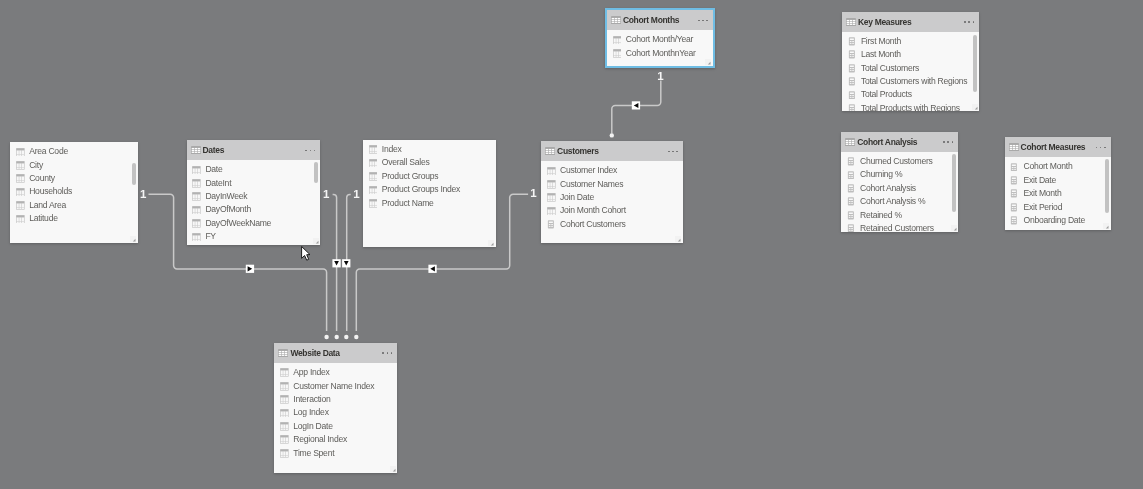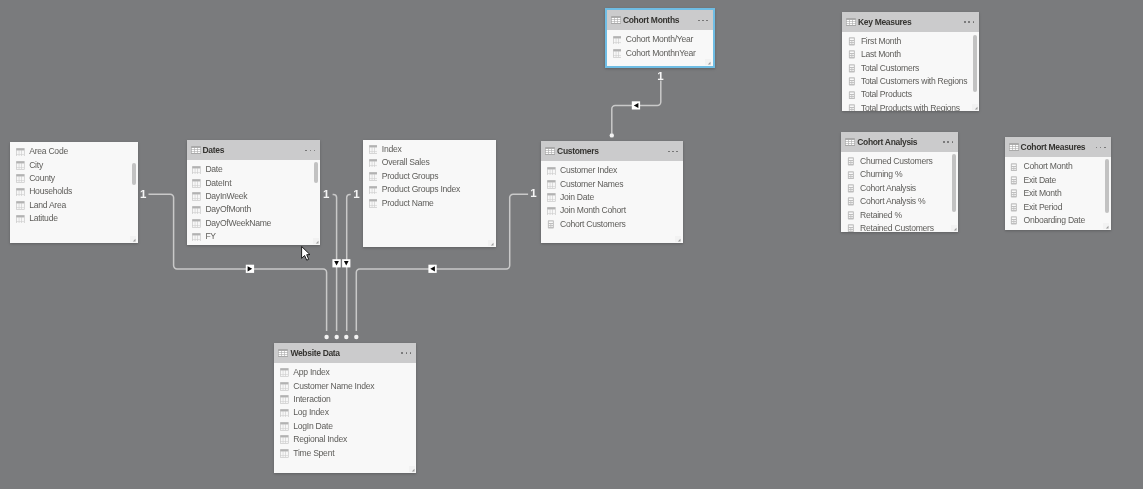--- a/index.html
+++ b/index.html
@@ -858,21 +858,21 @@
           </svg>
           <span class="field-label"></span>
         </div>
   </div>
   <div class="scrollbar" style="right:2px;top:22px;height:54px"></div>
   <span class="grip"><svg width="6" height="6" viewBox="0 0 12 12">
           <rect x="0" y="0" width="12" height="12" fill="#f2f2f2"></rect>
           <path d="M11 5.6 L11 11 L5.6 11 Z" fill="#9d9d9d"></path>
         </svg></span>
 </div>
-<div class="card" style="left:274.4px;top:343.2px;width:142px;height:129.7px">
+<div class="card" style="left:274.4px;top:343.2px;width:123px;height:129.7px">
   <div class="card-header">
     <svg class="ticon" width="10" height="8.2" viewBox="0 0 20 16.4">
           <rect x="0" y="0" width="20" height="16.4" rx="0.8" fill="#a9a9a9"></rect>
           <g fill="#ffffff">
             <rect x="1.4" y="3.9" width="5" height="2.6"></rect>
             <rect x="7.5" y="3.9" width="5" height="2.6"></rect>
             <rect x="13.6" y="3.9" width="5" height="2.6"></rect>
             <rect x="1.4" y="7.6" width="5" height="2.6"></rect>
             <rect x="7.5" y="7.6" width="5" height="2.6"></rect>
             <rect x="13.6" y="7.6" width="5" height="2.6"></rect>

